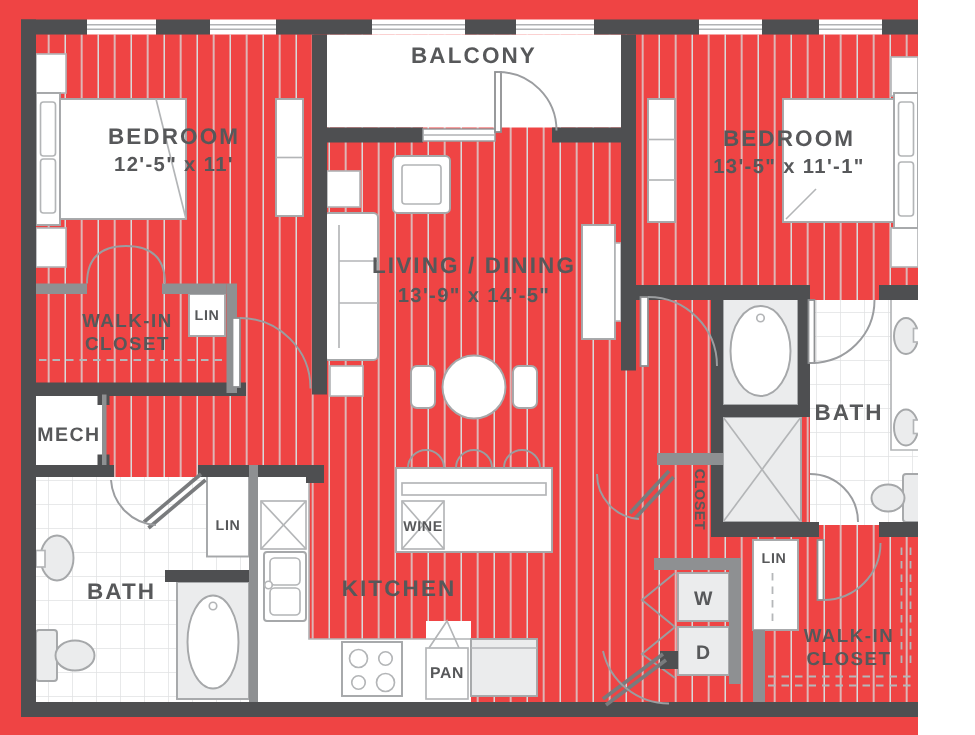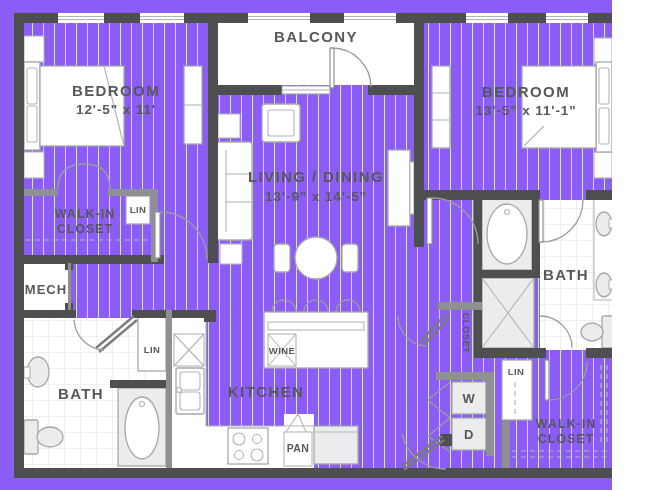--- a/index.html
+++ b/index.html
@@ -1,16 +1,16 @@
 <!DOCTYPE html>
 <html><head>
 <meta charset="utf-8">
 <style>
   html,body{margin:0;padding:0;background:#fff;}
-  .canvas{width:612px;height:490px;background:#8b5cf6;position:relative;overflow:hidden;}
+  .canvas{width:612px;height:490px;background:#ef4444;position:relative;overflow:hidden;}
   svg{display:block;}
   text{font-family:"Liberation Sans",sans-serif;font-weight:bold;}
   .t-room{font-size:15px;letter-spacing:1.4px;}
   .t-dims{font-size:13.5px;letter-spacing:0.9px;}
   .t-med{font-size:12.5px;letter-spacing:1px;}
   .t-sm{font-size:13px;letter-spacing:1px;}
   .t-xs{font-size:9.5px;letter-spacing:0.4px;}
   .t-wd{font-size:13px;letter-spacing:0.5px;}
   .t-pan{font-size:10.5px;letter-spacing:0.4px;}
   .furn{fill:#ffffff;stroke:#a6a8aa;stroke-width:1.3;}

